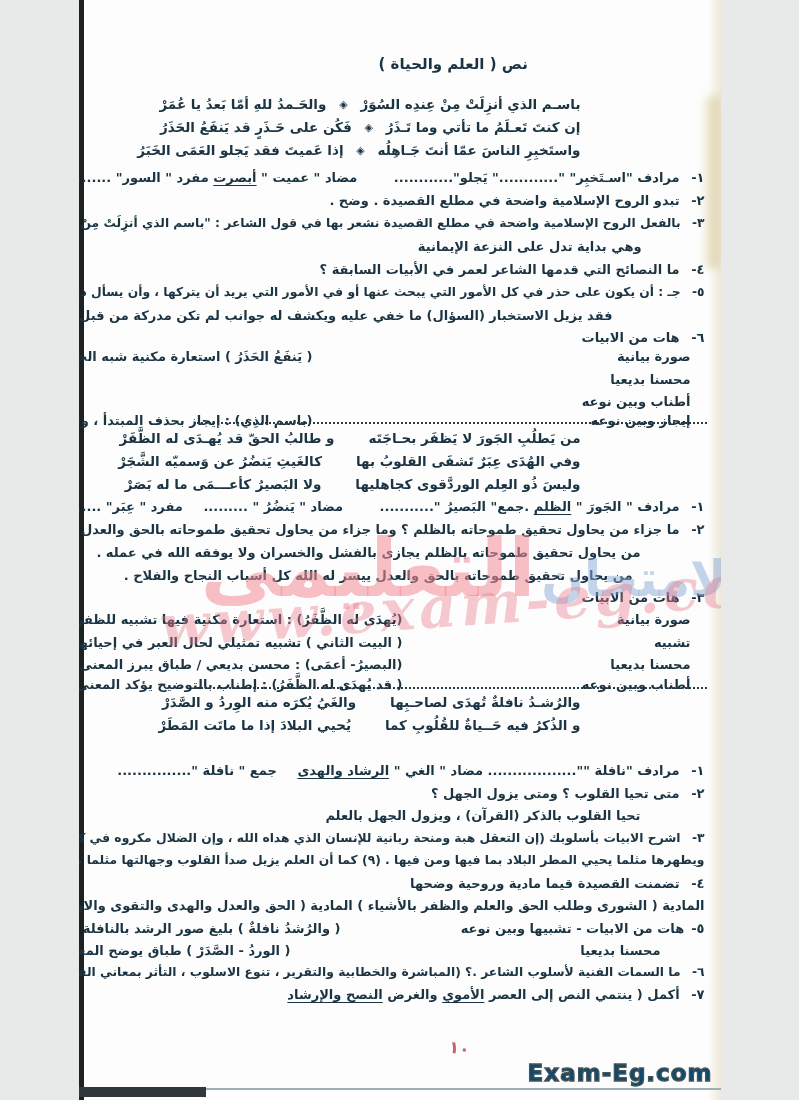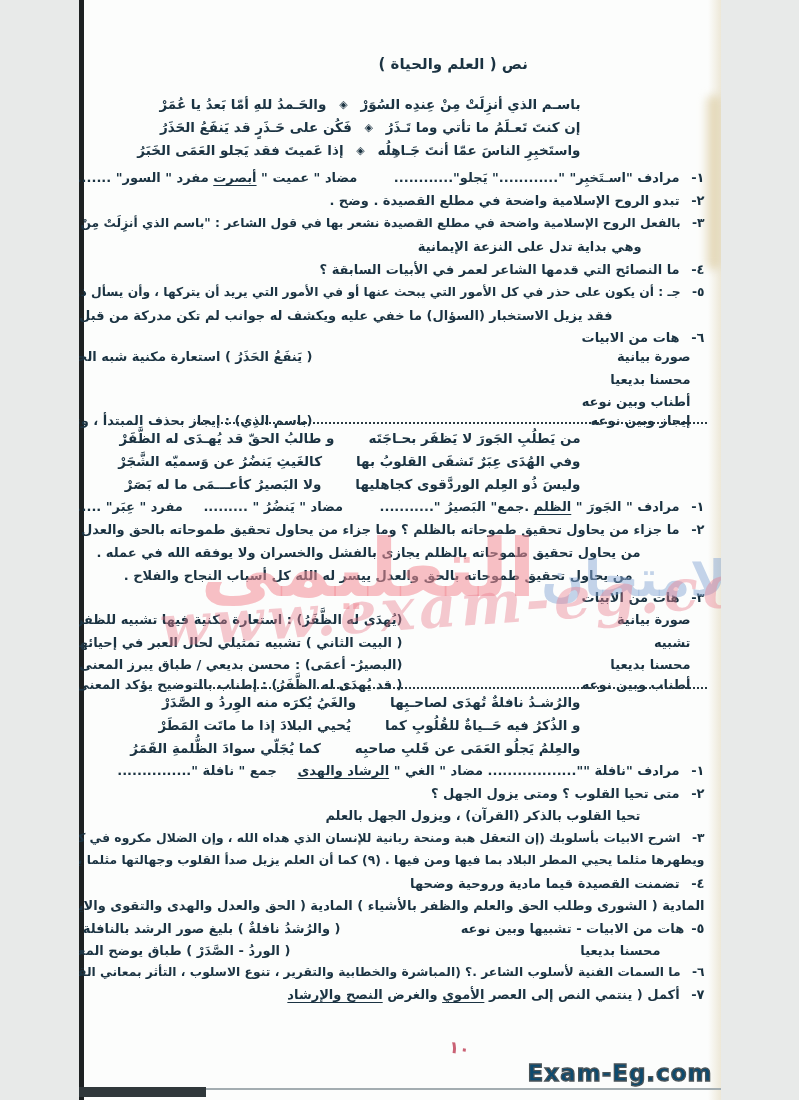--- a/index.html
+++ b/index.html
@@ -173,23 +173,20 @@
 
   <div class="sep sep1" style="top:687px;"></div>
 
   <div class="poem" style="top:694px;">
     <div class="verse">
       <span>والرُشـدُ نافلةٌ تُهدَى لصاحـبِها</span><span class="hemi-gap"></span><span>والغَيُ يُكرَه منه الوِردُ و الصَّدَرْ</span>
     </div>
     <div class="verse">
       <span>و الذُكرُ فيه حَــياةٌ للقُلُوبِ كما</span><span class="hemi-gap"></span><span>يُحيي البلادَ إذا ما ماتَت المَطَرْ</span>
     </div>
-    <div class="verse">
-      <span>والعِلمُ يَجلُو العَمَى عن قَلبِ صاحبِه</span><span class="hemi-gap"></span><span>كما يُجَلّي سوادَ الظُّلمةِ القَمَرُ</span>
-    </div>
   </div>
 
   <div class="line" style="top:763px;right:16px;">
     <span class="num">١-</span>
     <span>مرادف "نافلة ""..................</span>
     <span>مضاد " الغي "</span>
     <span class="u">الرشاد والهدى</span>
     <span class="gsp2">جمع " نافلة "...............</span>
   </div>
   <div class="line" style="top:786px;right:16px;">

